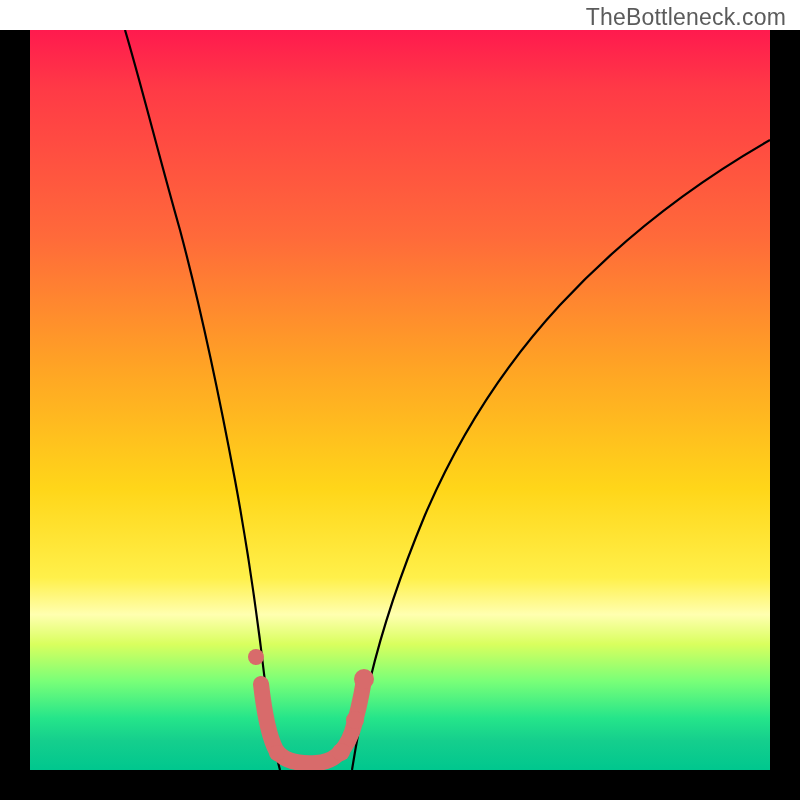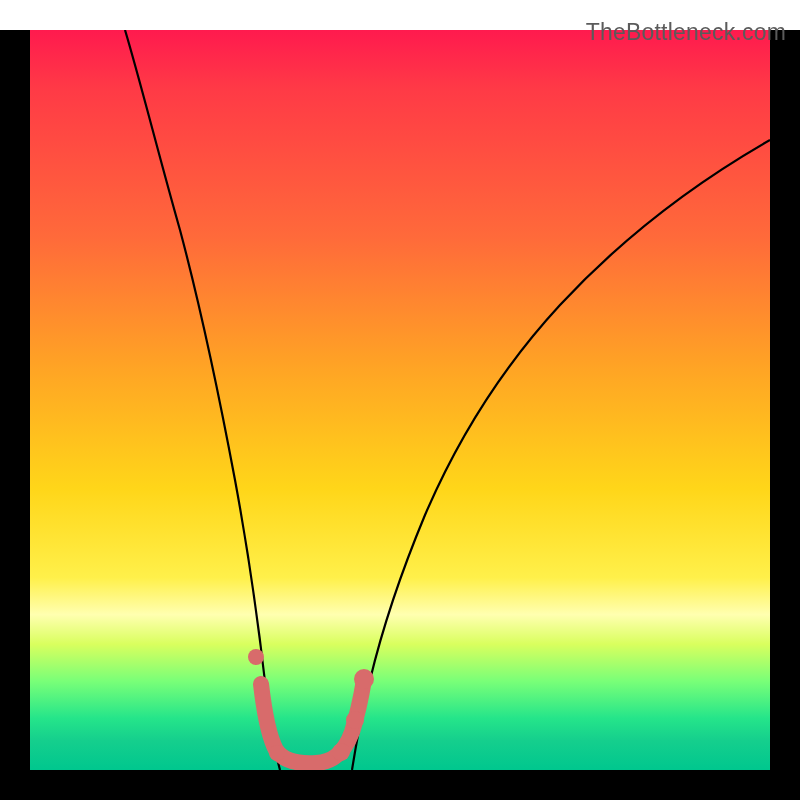--- a/index.html
+++ b/index.html
@@ -11,21 +11,21 @@
     font-family: Arial, Helvetica, sans-serif;
     overflow: hidden;
   }
   .stage {
     position: relative;
     width: 800px;
     height: 800px;
   }
   .watermark {
     position: absolute;
-    top: 19px;
+    top: 4px;
     right: 14px;
     font-size: 23px;
     color: #5b5b5b;
     font-weight: 400;
     letter-spacing: 0.2px;
     z-index: 10;
   }
   
   .frame {
     position: absolute;

